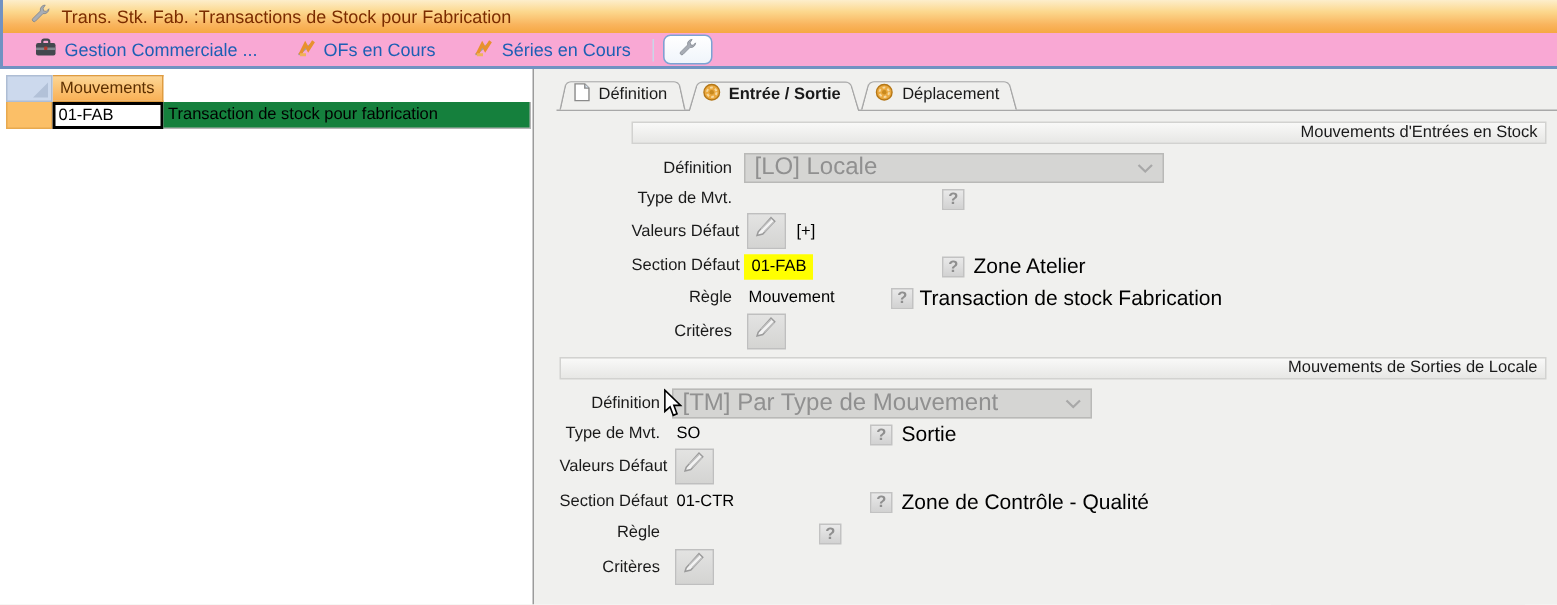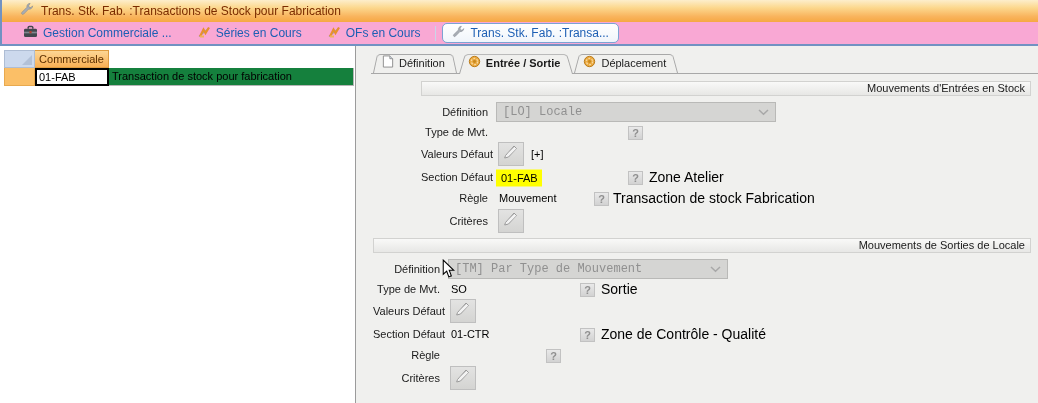--- a/index.html
+++ b/index.html
@@ -70,21 +70,21 @@
   .flabel { position:absolute; left:0; width:67px; text-align:right; font-size:11px; color:#1a1a1a; white-space:nowrap; }
   .fval  { position:absolute; left:78px; font-size:11px; color:#000; white-space:nowrap; }
   .fdesc { position:absolute; font-size:14px; color:#000; white-space:nowrap; }
   .pos-a { left:228px; } .pos-b { left:192px; }
   .qbtn { position:absolute; width:15px; height:14px; top:50%; transform:translateY(-50%);
     background:linear-gradient(#e9e9e9,#d2d2d2); border:1px solid #c2c2c2;
     color:#8f8f8f; font-size:11px; font-weight:bold; text-align:center; line-height:12px; cursor:default; }
   .q-a { left:207px; } .q-b { left:173px; }
   .ddown { position:absolute; left:75px; width:280px; height:20px; top:50%; transform:translateY(-50%);
     background:#d5d5d3; border:1px solid #b9b9b7; display:flex; align-items:center; }
-  .ddtext { font-size:12px; color:#909090; padding-left:6px; flex:1; white-space:nowrap; overflow:hidden;font-family:Liberation Mono, monospace; }
+  .ddtext { font-size:16px; color:#909090; padding-left:6px; flex:1; white-space:nowrap; overflow:hidden; }
   .chev { display:flex; align-items:center; padding-right:6px; }
   .iconbtn { position:absolute; left:77px; width:26px; height:24px; top:50%; transform:translateY(-50%);
     background:linear-gradient(#e3e3e2,#d4d4d2); border:1px solid #bfbfbf;
     display:flex; align-items:center; justify-content:center; cursor:default; }
   .plus { position:absolute; left:110px; font-size:11px; color:#000; }
   .yellow { position:absolute; left:75px; width:46px; height:17px; top:50%; transform:translateY(-50%);
     background:#ffff00; color:#000; font-size:11px; line-height:17px; padding-left:5px; }
   .cursor { position:absolute; left:85px; top:213px; z-index:5; }
 </style>
 </head>
@@ -114,50 +114,49 @@
       <span>Gestion Commerciale ...</span>
     </div>
     <div class="mditab">
       <span>
         <svg width="13" height="12" viewBox="0 0 13 12">
             <path d="M1 10.5 L11 2" stroke="#9aa0a8" stroke-width="1.2" fill="none"></path>
             <path d="M2 10.5 L5.5 3.5 L7.5 7 L11 1.5" stroke="#e8912d" stroke-width="2.2" fill="none"></path>
             <path d="M2 10.5 h4" stroke="#f0b25a" stroke-width="2"></path>
           </svg>
       </span>
-      <span>Séries en Cours</span>
+      <span>OFs en Cours</span>
     </div>
     <div class="mditab">
       <span>
         <svg width="13" height="12" viewBox="0 0 13 12">
             <path d="M1 10.5 L11 2" stroke="#9aa0a8" stroke-width="1.2" fill="none"></path>
             <path d="M2 10.5 L5.5 3.5 L7.5 7 L11 1.5" stroke="#e8912d" stroke-width="2.2" fill="none"></path>
             <path d="M2 10.5 h4" stroke="#f0b25a" stroke-width="2"></path>
           </svg>
       </span>
-      <span>OFs en Cours</span>
+      <span>Séries en Cours</span>
     </div>
     <div class="mditab-sep"></div>
     <div class="mditab active">
       <span>
         <svg width="13" height="13" viewBox="0 0 16 16">
             <path d="M11.6 1.6a3.7 3.7 0 0 0-3.7 4.5L2.2 11.8a1.4 1.4 0 0 0 0 2 1.4 1.4 0 0 0 2 0l5.7-5.7a3.7 3.7 0 0 0 4.5-3.7l-2 2-2-.4-.4-2 1.6-2.4z" fill="#a8adb5" stroke="#7d828a" stroke-width="0.6"></path>
           </svg>
       </span>
-      <span>Trans. Stk. Fab. :Transa...</span>
     </div>
   </div>
 
   <div class="leftpanel">
     <div class="grid">
       <div class="grow">
         <div class="corner">
           <span class="tri"></span>
         </div>
-        <div class="colheader">Commerciale</div>
+        <div class="colheader">Mouvements</div>
       </div>
       <div class="grow">
         <div class="selector"></div>
         <div class="codecell">01-FAB</div>
         <div class="desccell">Transaction de stock pour fabrication</div>
       </div>
     </div>
   </div>
 
   <div class="rightpanel">

